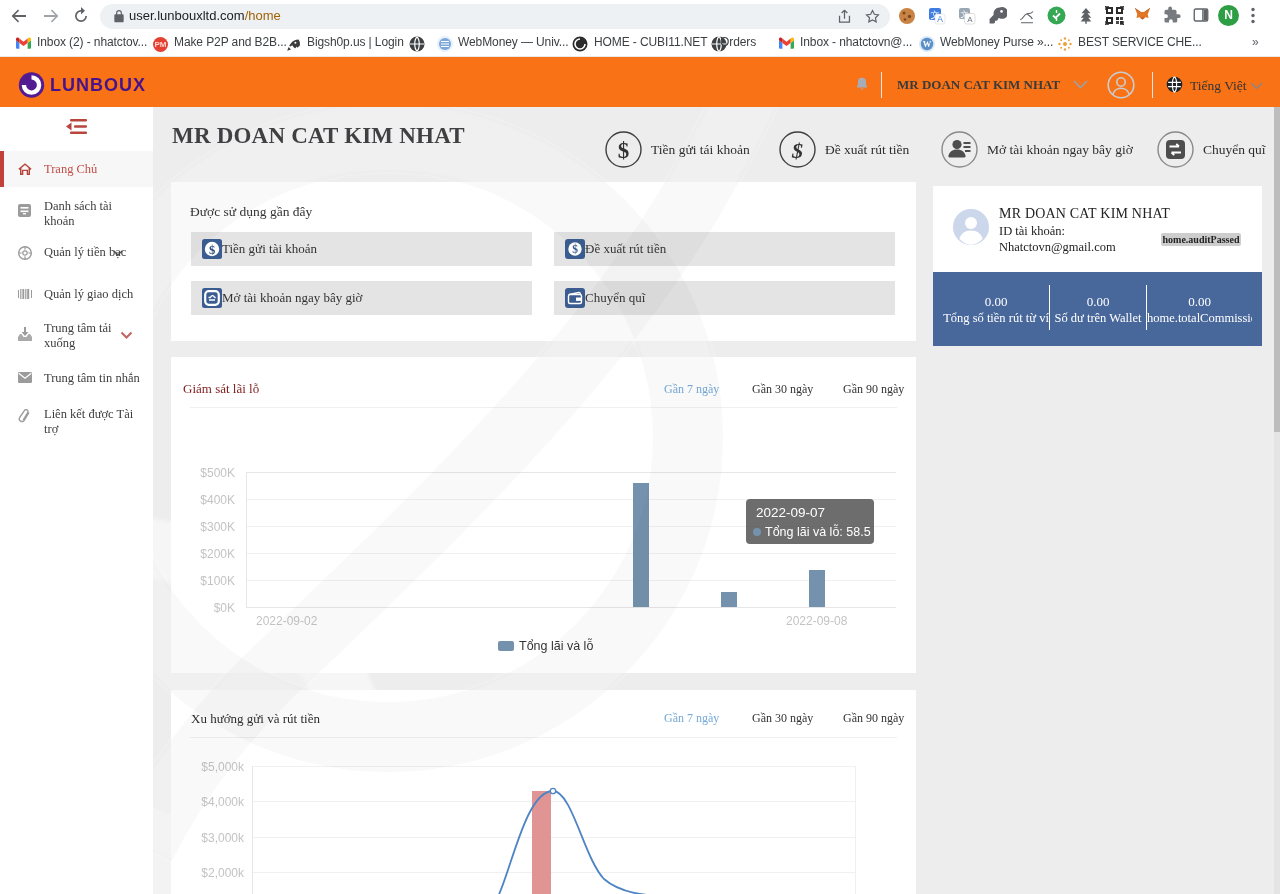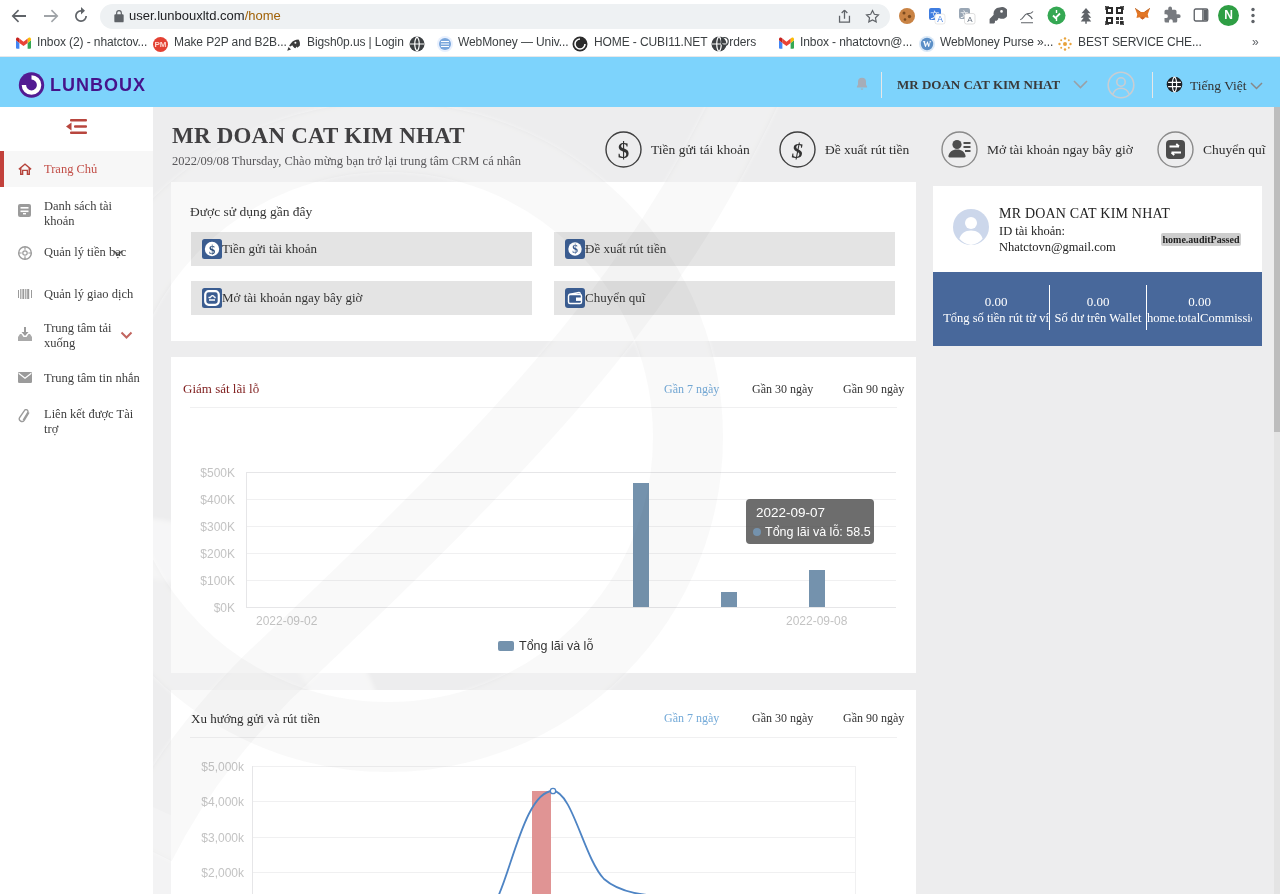--- a/index.html
+++ b/index.html
@@ -8,21 +8,21 @@
   .abs { position:absolute; }
   .sans { font-family:"Liberation Sans", sans-serif; }
 
   
   #toolbar { position:absolute; left:0; top:0; width:1280px; height:32px; background:#fff; }
   #omnibox { position:absolute; left:100px; top:4px; width:790px; height:25px; border-radius:13px; background:#eef1f3; }
   #bookmarks { position:absolute; left:0; top:32px; width:1280px; height:25px; background:#fff; border-bottom:1px solid #e6e8ea; }
   .bmk { position:absolute; top:3px; height:18px; font-family:"Liberation Sans",sans-serif; font-size:12px; color:#3c4043; white-space:nowrap; letter-spacing:-.1px; }
 
   
-  #appheader { position:absolute; left:0; top:57px; width:1280px; height:50px; background:#7dd3fc; }
+  #appheader { position:absolute; left:0; top:57px; width:1280px; height:50px; background:#f97316; }
 
   
   #sidebar { position:absolute; left:0; top:107px; width:153px; height:787px; background:#fff; }
   .mitem { position:absolute; left:44px; font-size:12.5px; color:#3d3d3d; line-height:14.5px; width:100px; }
 
   
   #content { position:absolute; left:153px; top:107px; width:1127px; height:787px; background:#ededee; overflow:hidden; }
   .card { position:absolute; background:#fff; }
   .gbtn { width:341px; height:34px; background:#e4e4e4; display:flex; align-items:center; }
   .gbtn .tile { margin-left:11px; }
@@ -309,21 +309,20 @@
         <circle cx="235" cy="330" r="300" stroke-width="70"></circle>
         <circle cx="-30" cy="680" r="240" stroke-width="60"></circle>
         <path d="M620 -70 C520 170 390 310 115 570 C60 625 20 680 -10 740" stroke-width="64"></path>
         <path d="M60 790 C180 740 320 760 420 800" stroke-width="55"></path>
       </g>
       <path d="M0 700 L190 787 L0 787 Z" fill="rgba(255,255,255,0.35)"></path>
     </svg>
   </div>
 
   <div class="abs" style="left:19px;top:16px;font-size:23px;font-weight:bold;color:#403f41;letter-spacing:.2px">MR DOAN CAT KIM NHAT</div>
-  <div class="abs" style="left:19px;top:47px;font-size:12.5px;color:#58575a">2022/09/08 Thursday, Chào mừng bạn trở lại trung tâm CRM cá nhân</div>
   <div id="quickactions">
 
     <svg class="abs" style="left:452px;top:24px" width="37" height="37" viewBox="0 0 37 37">
       <circle cx="18.5" cy="18.5" r="17.5" fill="none" stroke="#3f3f3f" stroke-width="1.4"></circle>
       <text x="18.5" y="26.5" font-family="Liberation Serif" font-size="23" font-weight="bold" fill="#333" text-anchor="middle">$</text>
     </svg>
     <div class="abs" style="left:498px;top:35px;font-size:13.5px;color:#2e2e2e">Tiền gửi tái khoản</div>
 
     <svg class="abs" style="left:626px;top:24px" width="37" height="37" viewBox="0 0 37 37">
       <circle cx="18.5" cy="18.5" r="17.5" fill="none" stroke="#3f3f3f" stroke-width="1.4"></circle>

